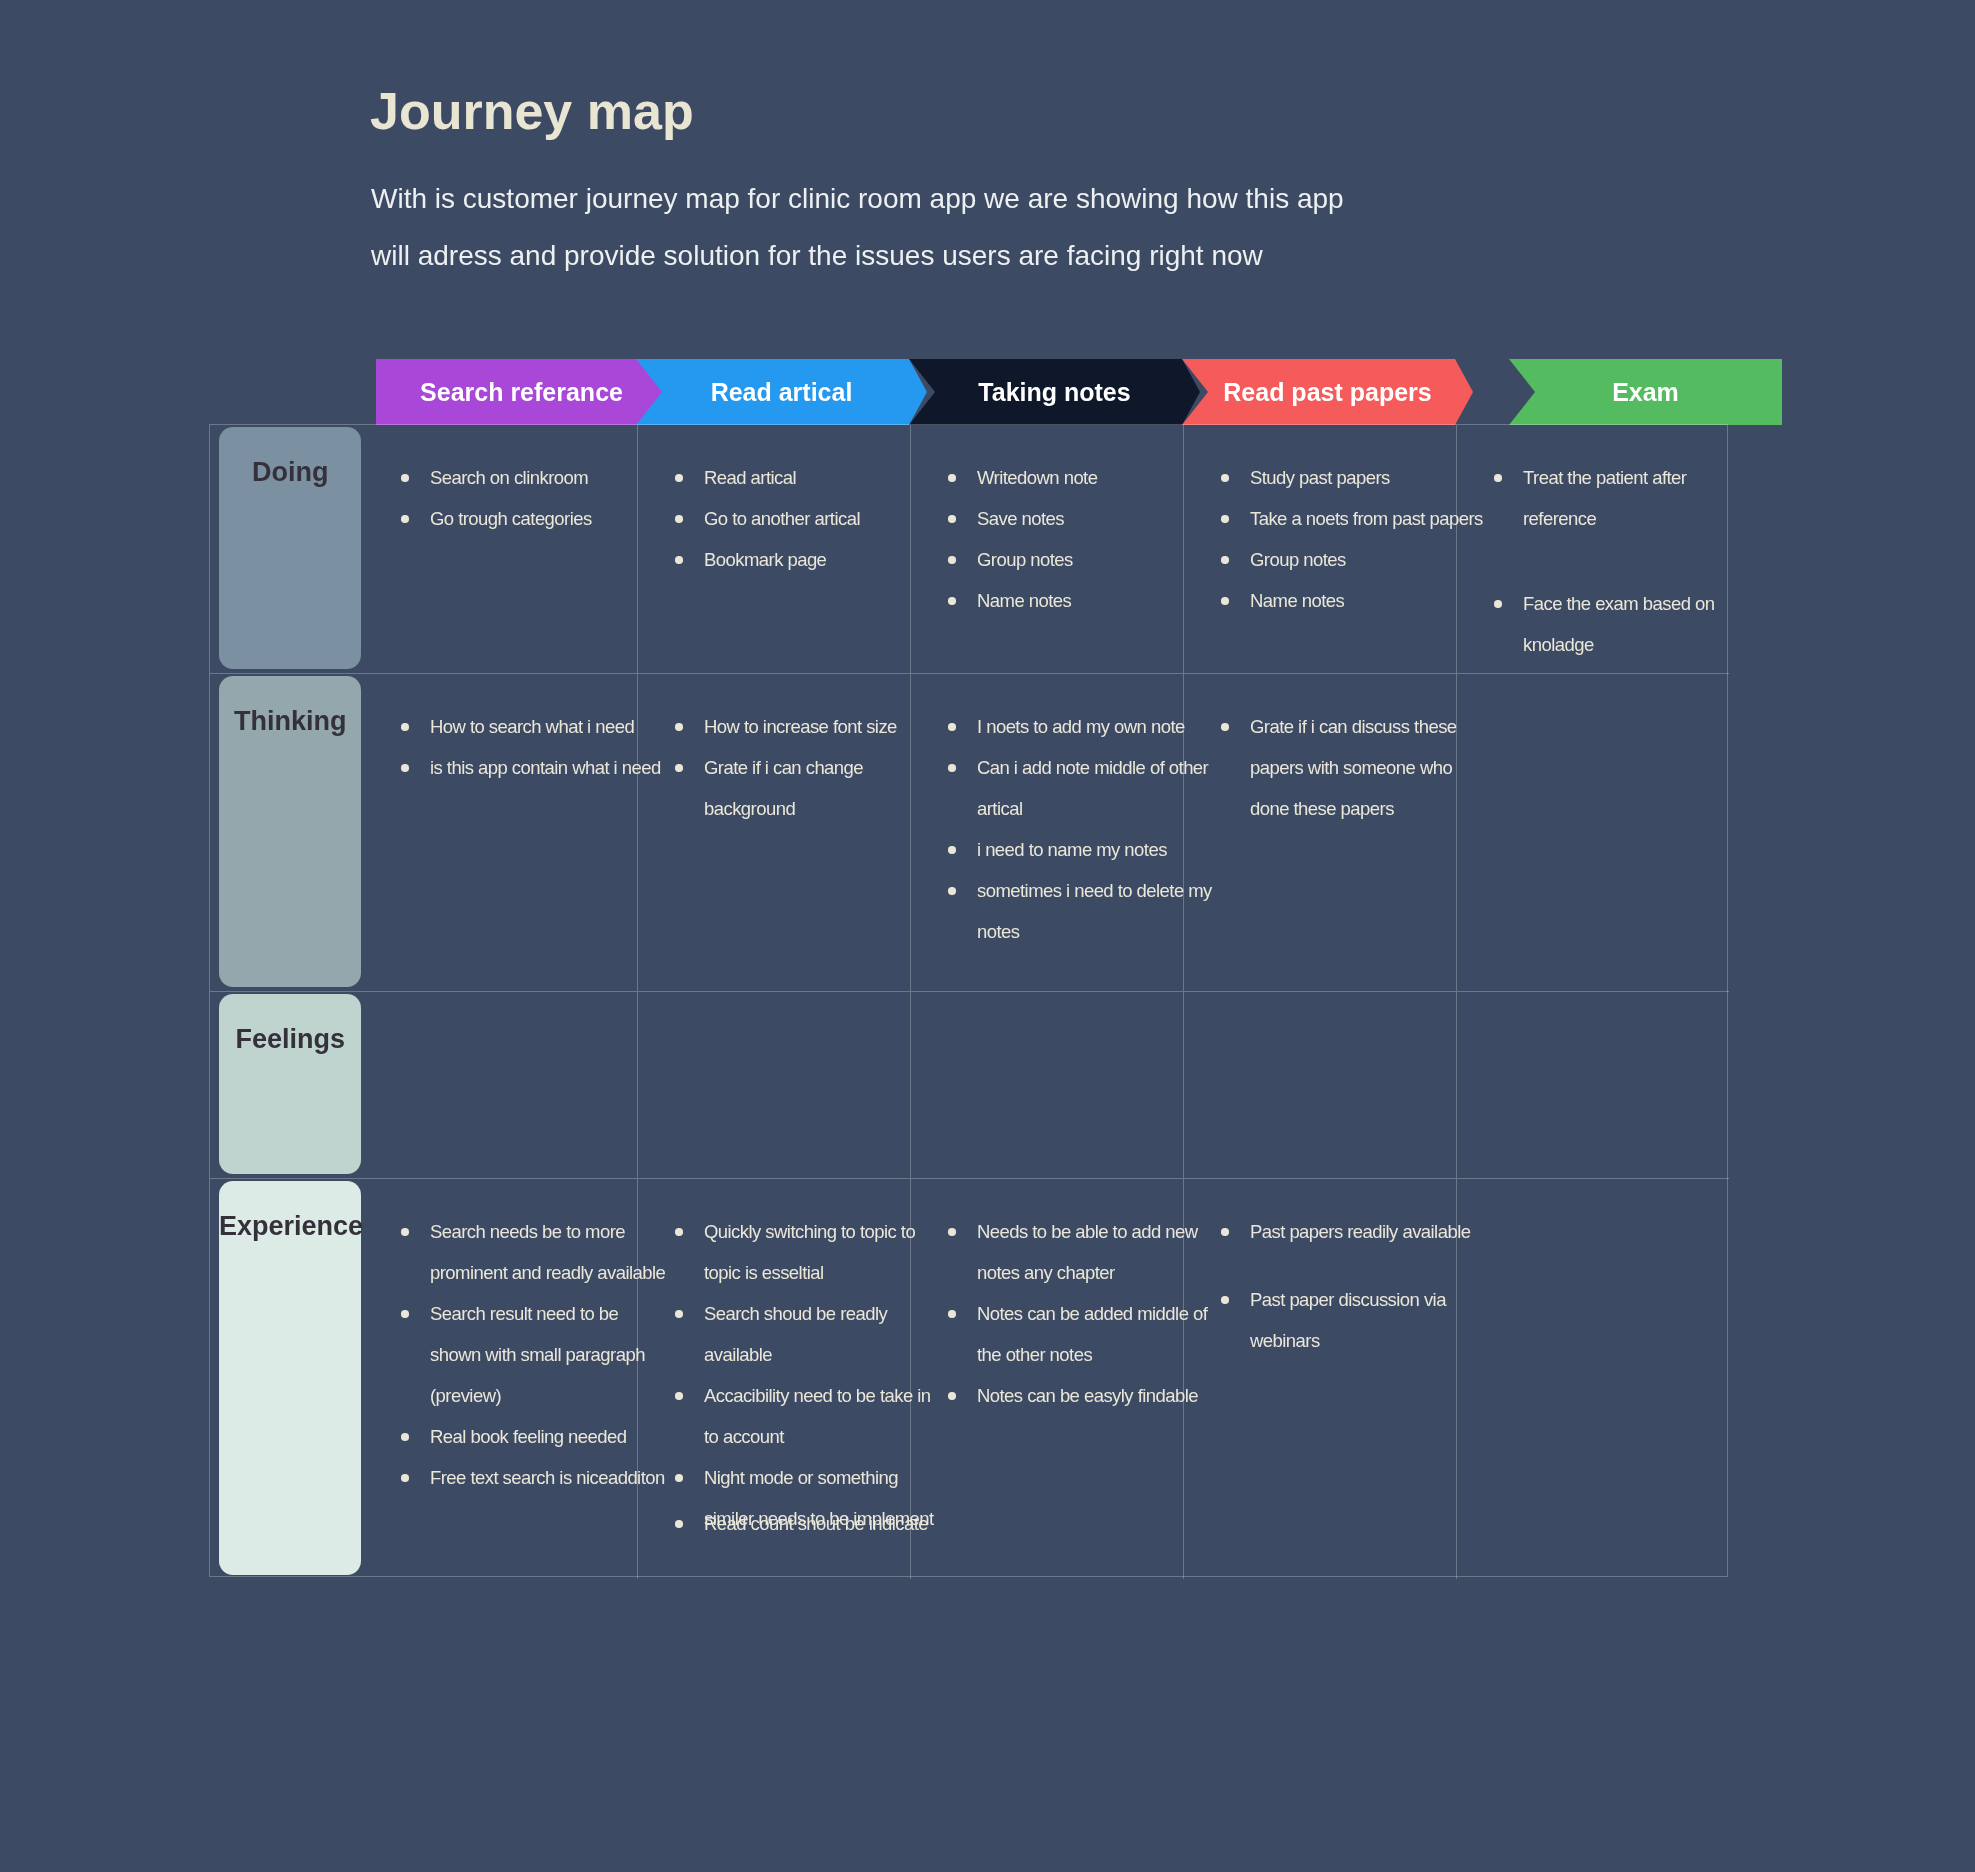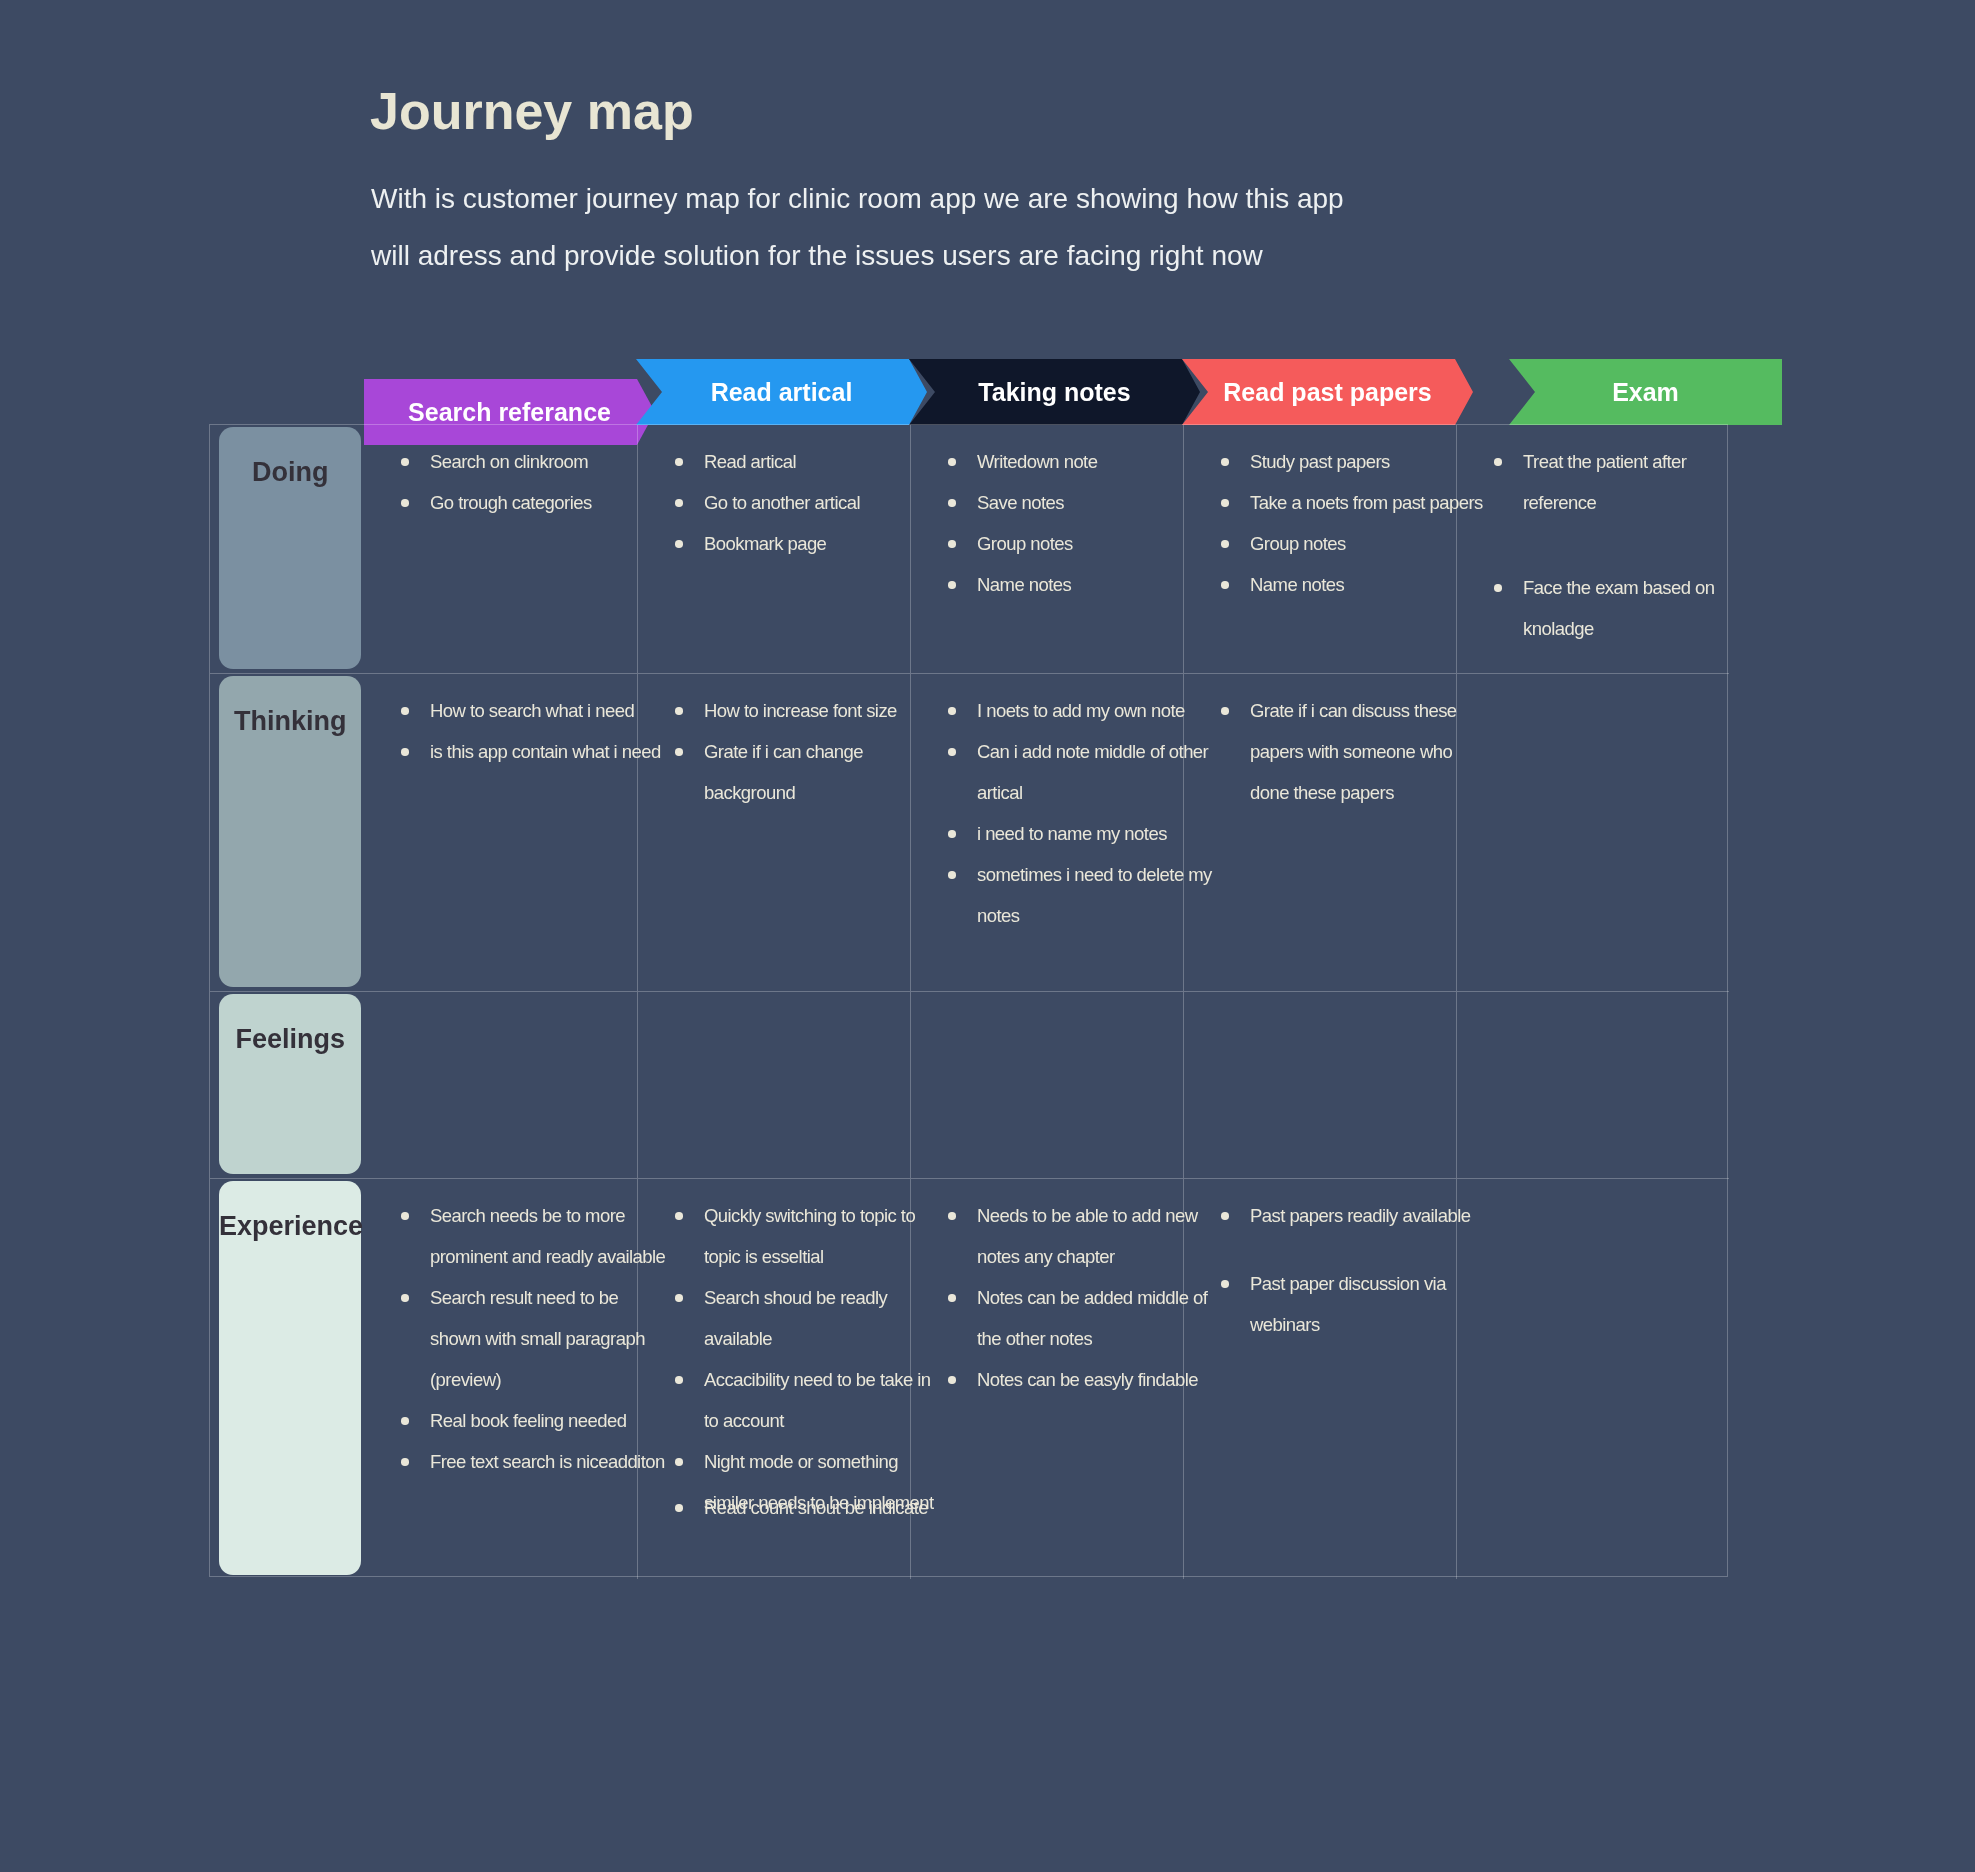--- a/index.html
+++ b/index.html
@@ -54,21 +54,21 @@
     border-radius:14px;
     text-align:center;
     box-sizing:border-box;
     padding-top:30px;
     font-size:27px;font-weight:700;color:#34313a;
   }
 
   
   ul.cell-list{
     list-style:none;margin:0;
-    padding:16px 0 0 15px;
+    padding:32px 0 0 15px;
   }
   ul.cell-list li{
     position:relative;
     padding-left:51px;
     width:239px;
     font-size:18.5px;letter-spacing:-0.03em;
     line-height:41px;
     color:#eae7d9;
   }
   ul.cell-list li::before{
@@ -85,21 +85,21 @@
 </head>
 <body style="background: rgb(61, 74, 99);">
 
 <div class="title">Journey map</div>
 <div class="subtitle">
   <div class="line">With is customer journey map for clinic room app we are showing how this app</div>
   <div class="line">will adress and provide solution for the issues users are facing right now</div>
 </div>
 
 <div class="stages">
-  <div class="stage first" style="left: 1px; width: 291px; background: rgb(168, 71, 216); margin-top: 20px;">Search referance</div>
+  <div class="stage first" style="left: 13px; width: 291px; background: rgb(168, 71, 216);">Search referance</div>
   <div class="stage mid" style="left: 273px; width: 291px; background: rgb(37, 152, 240);">Read artical</div>
   <div class="stage mid" style="left: 546px; width: 291px; background: #0f172a;">Taking notes</div>
   <div class="stage mid" style="left: 819px; width: 291px; background: rgb(245, 91, 91);">Read past papers</div>
   <div class="stage last" style="left: 1146px; width: 273px; background: rgb(85, 187, 96);">Exam</div>
 </div>
 
 <div class="grid">
 
   <div class="cell">
     <div class="labelbox" style="background: rgb(123, 144, 161);">Doing</div>

